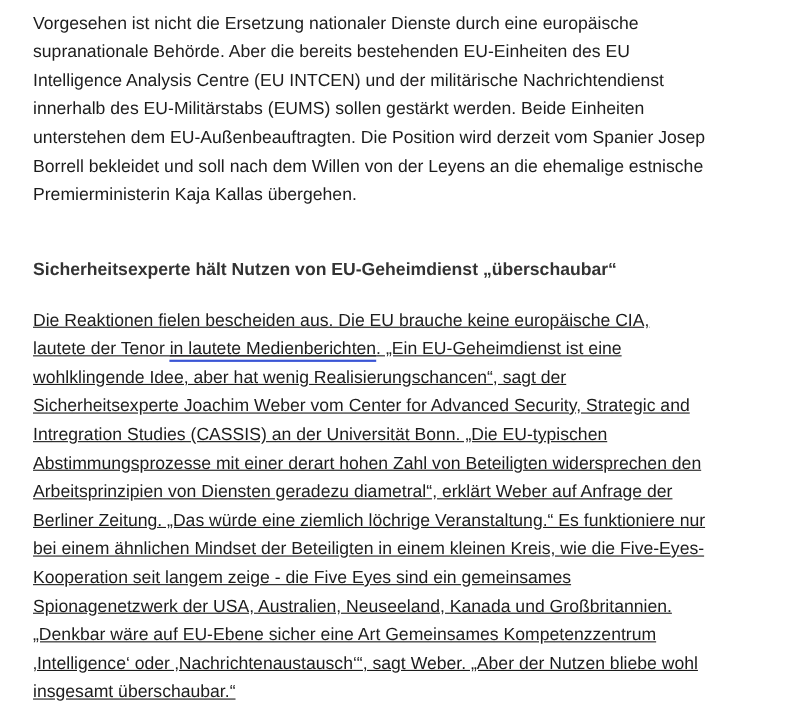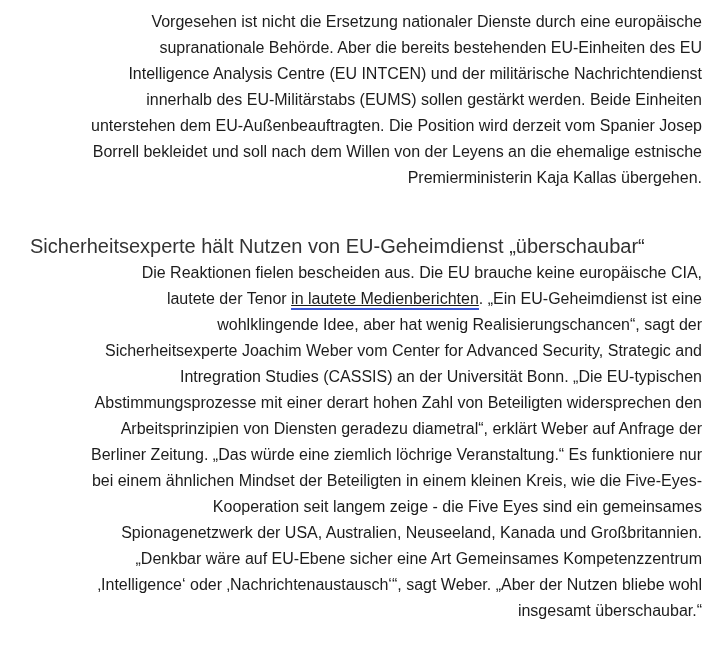--- a/index.html
+++ b/index.html
@@ -20,32 +20,33 @@
     font-family: "Liberation Sans", "DejaVu Sans", sans-serif;
     background: var(--page-bg, #ffffff);
   }
   .para {
     margin: 0;
     width: 672px;
     font-size: 16px;
     line-height: 26px;
     color: var(--text-color, #1c1c1c);
     white-space: pre-line; 
-    text-align: right;
   }
   .subhead {
     margin: 41px 0 0 0;
     width: 672px;
-    font-size: 20px;
+    font-size: 16px;
     line-height: 28px;
-    font-weight: 400;
+    font-weight: 700;
     color: var(--heading-color, #333333);
     white-space: pre-line;
   }
   .para-2 {
+    margin-top: 19px;
+    text-decoration: underline;
   }
   .link {
     color: inherit;
     text-decoration: underline;
     border-bottom: 2px solid var(--link-underline-color, #3a55d5);
     padding-bottom: 1px;
     cursor: pointer;
   }
 </style>
 </head>

